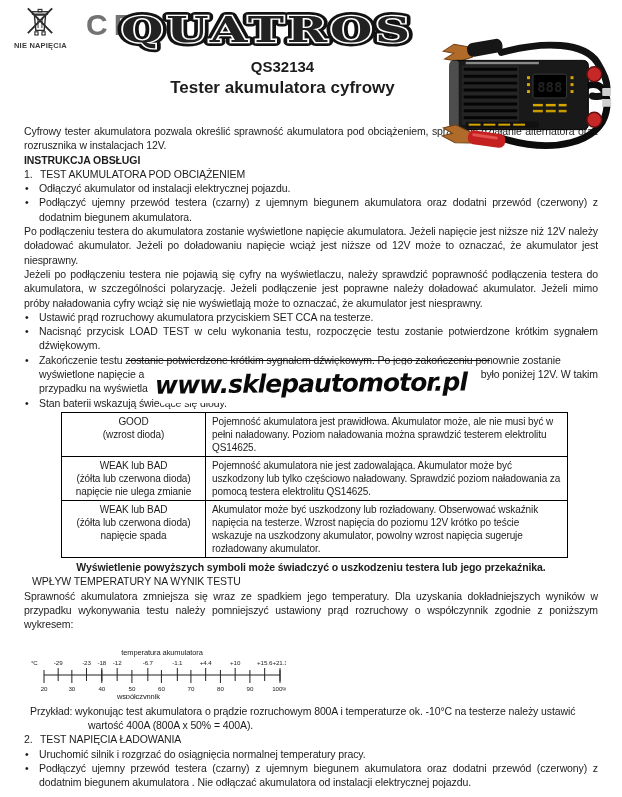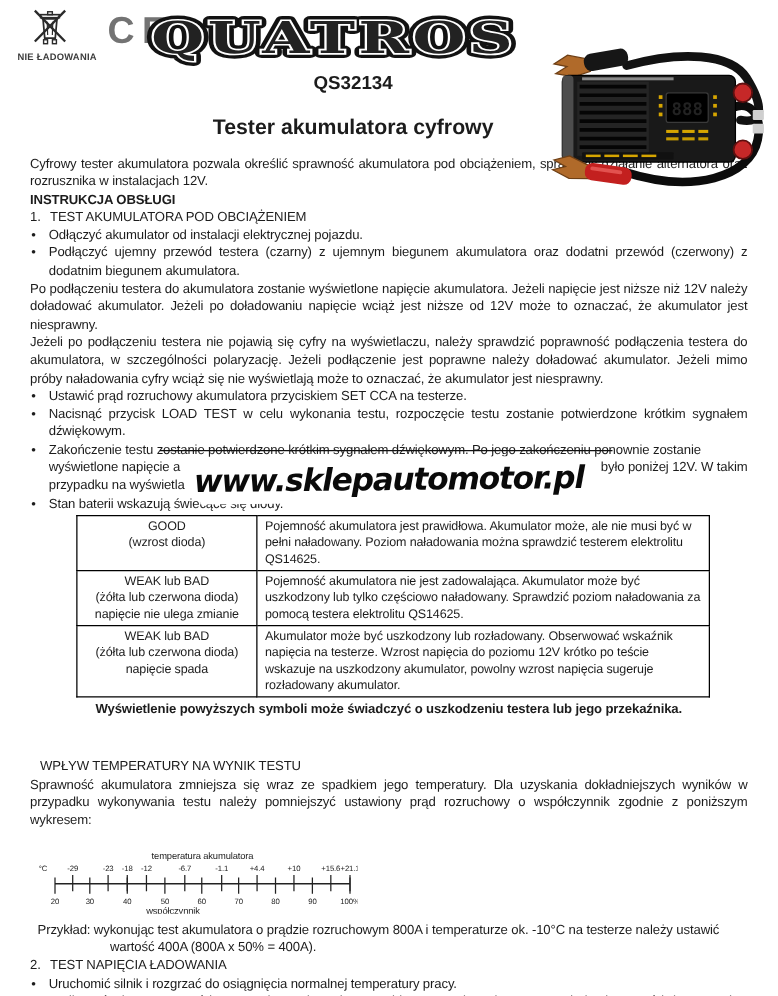--- a/index.html
+++ b/index.html
@@ -7,21 +7,21 @@
         font-family:"Liberation Sans","DejaVu Sans",sans-serif;color:#1c1c1c;}
   
   .header{position:relative;height:124px;}
   .weee{position:absolute;left:14px;top:6px;width:70px;text-align:left;}
   .weee svg{display:block;margin-left:12px;}
   .weee-label{font-size:7.5px;font-weight:bold;color:#3c3c3c;margin-top:3px;letter-spacing:0.2px;}
   .ce{position:absolute;left:86px;top:8px;font-size:30px;font-weight:600;letter-spacing:6px;color:#737373;}
   .logo{position:absolute;left:116px;top:6px;}
   .titles{position:absolute;left:0;top:58px;width:565px;text-align:center;}
   .model{font-size:15px;font-weight:bold;}
-  .subtitle{font-size:17px;font-weight:bold;margin-top:17px;}
+  .subtitle{font-size:17px;font-weight:bold;margin-top:3px;}
   .product{position:absolute;top:36px;right:2px;width:184px;height:118px;pointer-events:none;}
   
   .main{padding:0 24px;font-size:10.5px;line-height:14.3px;letter-spacing:-0.1px;}
   .hd{font-weight:bold;}
   p{margin:0;text-align:justify;}
   .numbered{display:flex;}
   .numbered .num{width:16px;flex:none;}
   ul{list-style:none;margin:0;padding:0;}
   li{position:relative;padding-left:15px;text-align:justify;}
   li .marker{position:absolute;left:1px;top:0;}
@@ -37,21 +37,21 @@
              white-space:nowrap;}
   
   table.results{border-collapse:collapse;margin:2px 0 2px 37px;table-layout:fixed;
                 width:507px;font-size:10px;line-height:13px;}
   table.results td{border:1.2px solid #000;padding:2px 6px;vertical-align:top;}
   td.status{width:131px;text-align:center;}
   
   .uwaga1{font-weight:bold;padding-left:4px;white-space:nowrap;}
   .uwaga1 span{display:inline-block;transform:scaleX(0.95);transform-origin:left;}
   .uwaga2{font-weight:bold;text-align:center;}
-  .wplyw{padding-left:8px;margin-top:32px;}
+  .wplyw{padding-left:8px;}
   
   .scale-wrap{margin:16px 0 1px 6px;}
   .example{padding-left:64px;text-indent:-58px;text-align:left;}
   svg text{fill:#222;}
 </style>
 </head>
 <body>
 
 <div class="page">
 
@@ -62,21 +62,21 @@
         <rect x="7" y="6" width="16" height="2.6" fill="none" stroke="#2a2a2a" stroke-width="1.4"></rect>
         <rect x="13" y="3.5" width="4" height="2.5" fill="none" stroke="#2a2a2a" stroke-width="1.2"></rect>
         <polygon points="9,9.5 21,9.5 19.5,26 10.5,26" fill="none" stroke="#2a2a2a" stroke-width="1.5"></polygon>
         <line x1="12.6" y1="12" x2="13" y2="23.5" stroke="#2a2a2a" stroke-width="1"></line>
         <line x1="17.4" y1="12" x2="17" y2="23.5" stroke="#2a2a2a" stroke-width="1"></line>
         <rect x="9.5" y="27.5" width="3.4" height="3.4" fill="none" stroke="#2a2a2a" stroke-width="1.2"></rect>
         <rect x="17.1" y="27.5" width="3.4" height="3.4" fill="none" stroke="#2a2a2a" stroke-width="1.2"></rect>
         <line x1="2" y1="2.5" x2="28" y2="29" stroke="#2a2a2a" stroke-width="2"></line>
         <line x1="28" y1="2.5" x2="2" y2="29" stroke="#2a2a2a" stroke-width="2"></line>
       </svg>
-      <div class="weee-label">NIE ŁADOWANIA</div>
+      <div class="weee-label">NIE NAPIĘCIA</div>
     </div>
 
     <div class="ce">CE</div>
 
     <div class="logo">
       <svg width="302" height="48" viewBox="0 0 302 48">
         <text x="151" y="36" text-anchor="middle" textLength="292" lengthAdjust="spacingAndGlyphs" font-family="'DejaVu Serif',serif" font-size="35" font-weight="bold" letter-spacing="2" fill="none" stroke="#121212" stroke-width="8" stroke-linejoin="round">QUATROS</text>
         <text x="151" y="36" text-anchor="middle" textLength="292" lengthAdjust="spacingAndGlyphs" font-family="'DejaVu Serif',serif" font-size="35" font-weight="bold" letter-spacing="2" class="logo-fill" paint-order="stroke" stroke="#ffffff" stroke-width="2.6" fill="#c5262c">QUATROS</text>
       </svg>
     </div>

